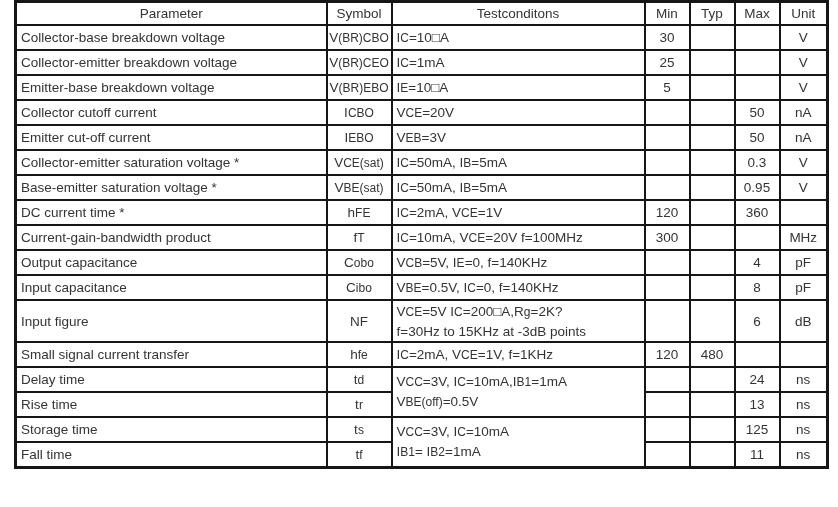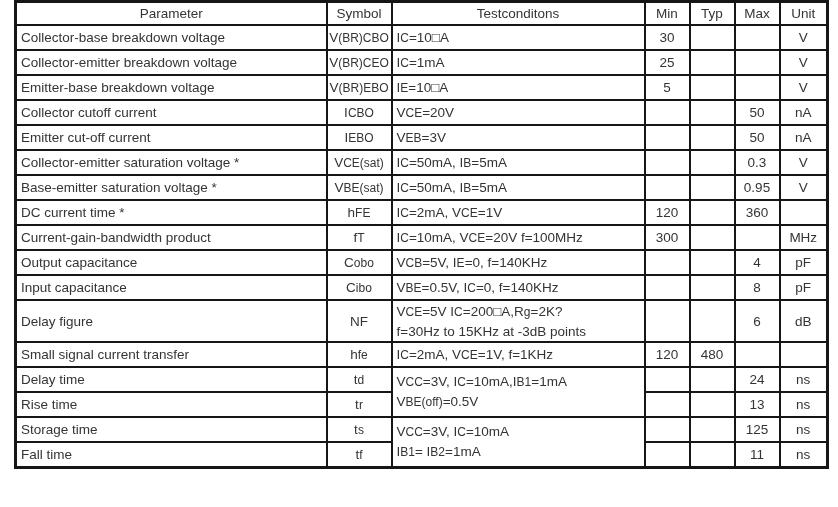--- a/index.html
+++ b/index.html
@@ -162,21 +162,21 @@
       <tr>
         <td class="c-param">Input capacitance</td>
         <td class="c-sym">C<span class="sub">ibo</span></td>
         <td class="c-cond">V<span class="sub">BE</span>=0.5V, I<span class="sub">C</span>=0, f=140KHz</td>
         <td class="c-num"></td>
         <td class="c-num"></td>
         <td class="c-num">8</td>
         <td class="c-num">pF</td>
       </tr>
       <tr class="row-tall">
-        <td class="c-param">Delay figure</td>
+        <td class="c-param">Input figure</td>
         <td class="c-sym">NF</td>
         <td class="c-cond">
           <div class="cond-line">V<span class="sub">CE</span>=5V I<span class="sub">C</span>=200□A,R<span class="sub">g</span>=2K?</div>
           <div class="cond-line">f=30Hz to 15KHz at -3dB points</div>
         </td>
         <td class="c-num"></td>
         <td class="c-num"></td>
         <td class="c-num">6</td>
         <td class="c-num">dB</td>
       </tr>

